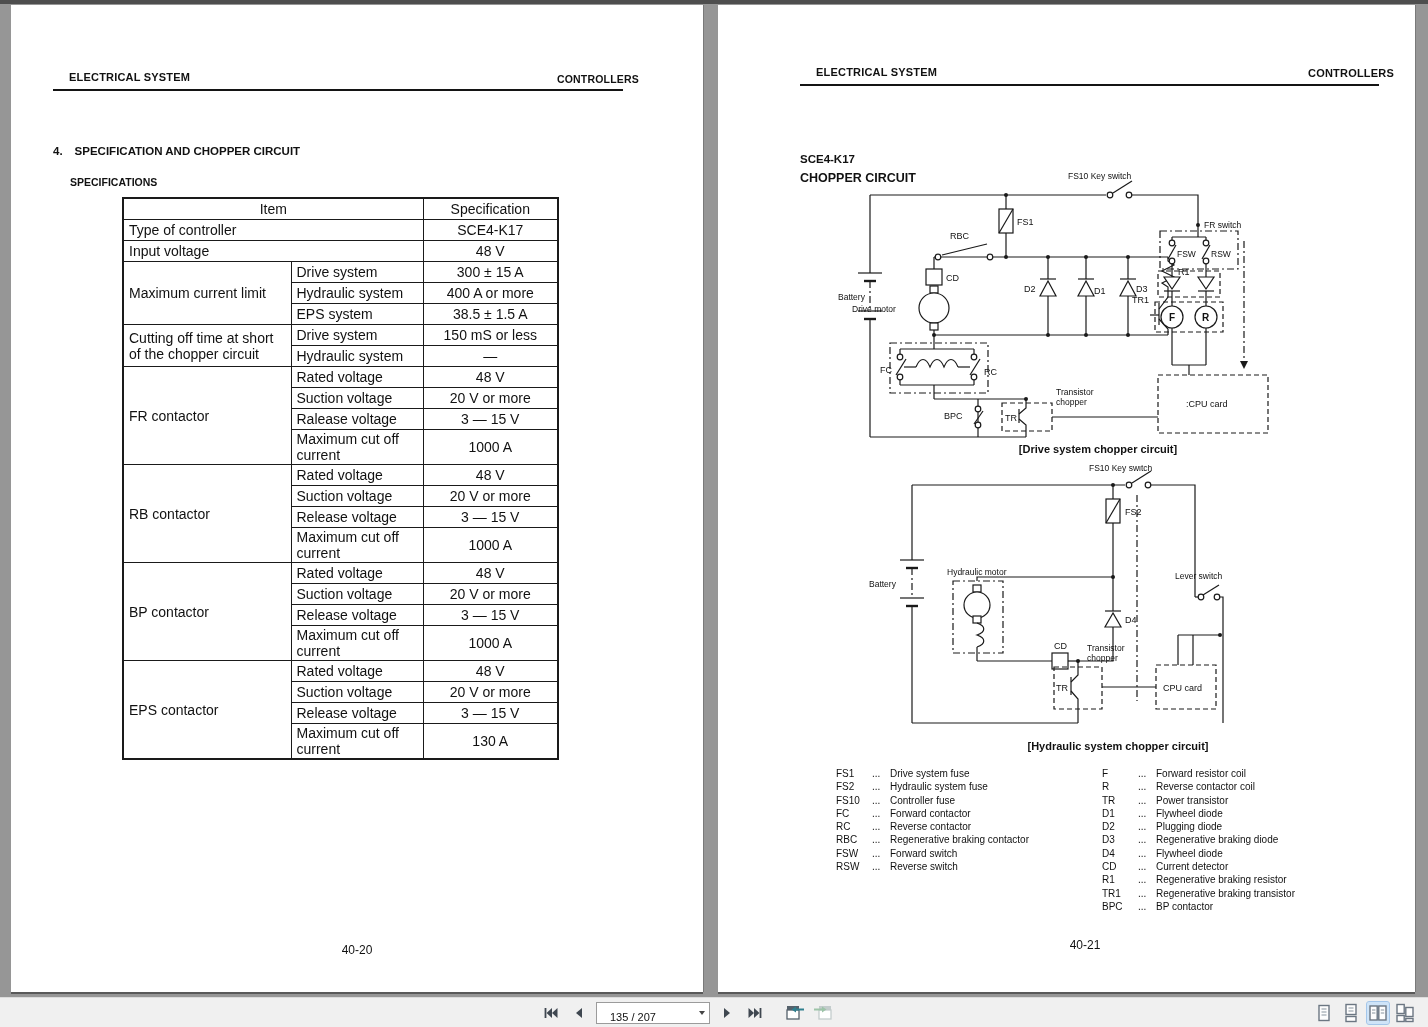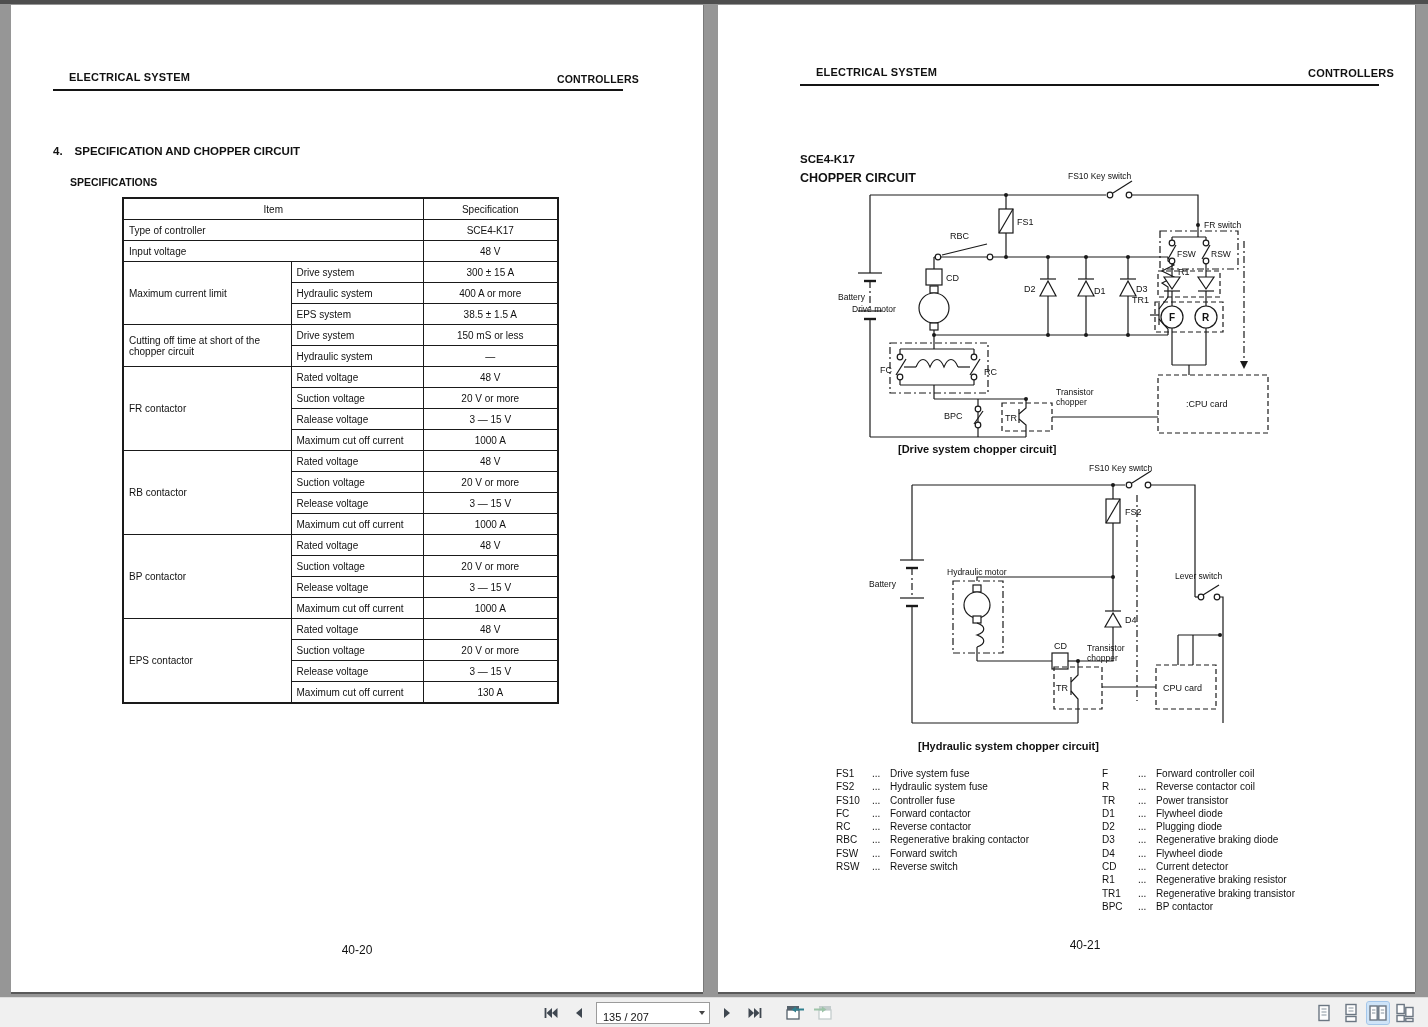--- a/index.html
+++ b/index.html
@@ -9,50 +9,50 @@
   .page{position:absolute;top:5px;height:987px;background:#ffffff;box-shadow:0 2px 0 rgba(40,40,40,.55),1px 0 0 rgba(70,70,70,.35);}
   .page.left{left:11px;width:692px;}
   .page.right{left:718px;width:697px;}
   .abs{position:absolute;}
   .hdr{font-weight:bold;font-size:11px;letter-spacing:.2px;margin-left:16px;}
   .rule{height:2px;background:#141414;}
   .sec-title{font-weight:bold;font-size:11.5px;display:flex;gap:12px;}
   .subsec{font-weight:bold;font-size:10.5px;}
   .pgnum{font-size:12px;text-align:center;}
   
-  table.spec{border-collapse:collapse;font-size:10px;table-layout:fixed;}
+  table.spec{border-collapse:collapse;font-size:14px;table-layout:fixed;}
   table.spec td,table.spec th{border:1px solid #1a1a1a;padding:1px 5px;height:18px;font-weight:normal;
        overflow:hidden;}
   table.spec{border:2px solid #1a1a1a;}
   table.spec th{text-align:center;}
   td.c{text-align:center;}
   
   svg.circ{position:absolute;}
   svg.circ path,svg.circ rect,svg.circ line,svg.circ polygon,svg.circ circle{stroke:#1a1a1a;stroke-width:1.2;fill:none;}
   svg.circ .dd{stroke-dasharray:7 3 2 3;}
   svg.circ .da{stroke-dasharray:5 3;}
   svg.circ .dot{fill:#1a1a1a;stroke:none;}
   svg.circ .oc{fill:#ffffff;}
   svg.circ .wh{fill:#ffffff;}
   svg.circ .thick{stroke-width:2.4;}
   svg.circ text{font-family:"Liberation Sans",sans-serif;font-size:9px;fill:#111;stroke:none;}
   svg.circ text.sm{font-size:8.5px;}
   svg.circ text.big{font-size:10px;font-weight:bold;}
-  .caption{font-weight:bold;font-size:11px;text-align:left;}
+  .caption{font-weight:bold;font-size:11px;text-align:center;}
   
   .lg-col{position:absolute;font-size:10px;line-height:13.3px;}
   .lg-row{display:flex;}
   .lg-code{width:36px;}
   .lg-dots{width:18px;}
   
   .toolbar{position:absolute;left:0;top:997px;width:1428px;height:30px;background:#f0f0f0;border-top:1px solid #dcdcdc;}
   .tb-group{position:absolute;top:0;height:30px;display:flex;align-items:center;gap:6px;}
   .tb-btn{width:22px;height:22px;display:flex;align-items:center;justify-content:center;border-radius:2px;}
   .combo{width:112px;height:20px;background:#fff;border:1px solid #9b9b9b;display:flex;align-items:center;font-size:11px;}
-  .combo .val{flex:1;padding-left:6px;margin-top:8px;}
+  .combo .val{flex:1;padding-left:13px;margin-top:8px;}
   .combo .caret{width:14px;display:flex;align-items:center;justify-content:center;}
   .caret-glyph{width:0;height:0;border-left:3.5px solid transparent;border-right:3.5px solid transparent;border-top:4px solid #444;}
   .tb-btn.active{background:#cfe4f8;outline:1px solid #a3c6ea;}
 </style>
 </head>
 <body>
 
 <div class="top-strip"></div>
 
 <div class="page left">
@@ -460,21 +460,21 @@
     <div class="lg-row">
         <span class="lg-code">RSW</span>
         <span class="lg-dots">...</span>
         <span class="lg-desc">Reverse switch</span>
       </div>
   </div>
   <div class="lg-col" style="left:384px;top:762px;width:290px;">
     <div class="lg-row">
         <span class="lg-code">F</span>
         <span class="lg-dots">...</span>
-        <span class="lg-desc">Forward controller coil</span>
+        <span class="lg-desc">Forward resistor coil</span>
       </div>
     <div class="lg-row">
         <span class="lg-code">R</span>
         <span class="lg-dots">...</span>
         <span class="lg-desc">Reverse contactor coil</span>
       </div>
     <div class="lg-row">
         <span class="lg-code">TR</span>
         <span class="lg-dots">...</span>
         <span class="lg-desc">Power transistor</span>

